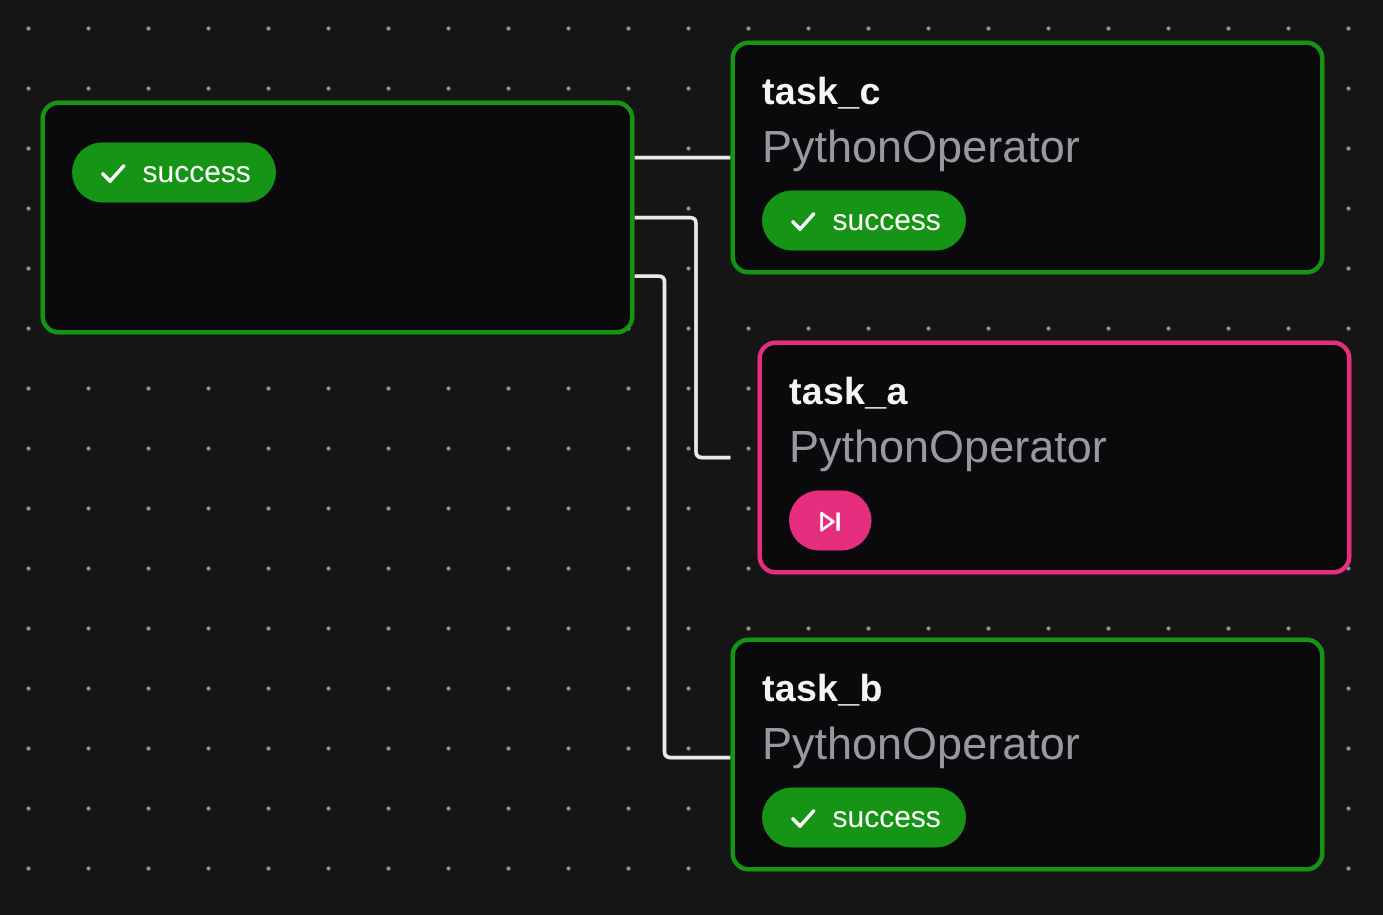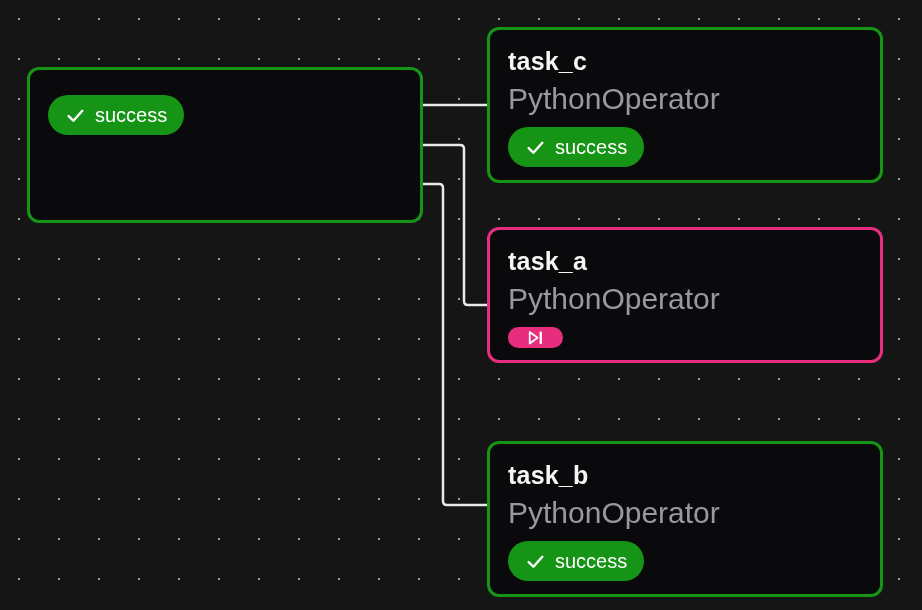--- a/index.html
+++ b/index.html
@@ -104,32 +104,32 @@
     <div class="node-title">task_c</div>
     <div class="node-operator">PythonOperator</div>
     <div class="state-badge">
       <svg width="21" height="21" viewBox="0 0 20 20">
         <polyline points="3.5,10.5 8,15 16.5,5.5" fill="none" stroke="#ffffff" stroke-width="2.3" stroke-linecap="round" stroke-linejoin="round"></polyline>
       </svg>
       <span>success</span>
     </div>
   </div>
 
-  <div class="node" style="left: 487px; top: 227px; width: 396px; height: 136px; --accent: #e72e7e; background: rgb(10, 10, 12);">
+  <div class="node" style="left: 505px; top: 227px; width: 396px; height: 156px; --accent: #e72e7e; background: rgb(10, 10, 12);">
     <div class="node-title">task_a</div>
     <div class="node-operator">PythonOperator</div>
     <div class="state-badge">
       <svg width="21" height="21" viewBox="0 0 20 20">
         <path d="M4.5,4.8 L12,10.25 L4.5,15.7 Z" fill="none" stroke="#ffffff" stroke-width="1.7" stroke-linejoin="round"></path>
         <line x1="15" y1="4.4" x2="15" y2="16.1" stroke="#ffffff" stroke-width="2.2"></line>
       </svg>
     </div>
   </div>
 
-  <div class="node" style="left: 487px; top: 441px; width: 396px; height: 156px; --accent: #169416; background: rgb(10, 10, 12);">
+  <div class="node" style="left: 487px; top: 425px; width: 396px; height: 156px; --accent: #169416; background: rgb(10, 10, 12);">
     <div class="node-title">task_b</div>
     <div class="node-operator">PythonOperator</div>
     <div class="state-badge">
       <svg width="21" height="21" viewBox="0 0 20 20">
         <polyline points="3.5,10.5 8,15 16.5,5.5" fill="none" stroke="#ffffff" stroke-width="2.3" stroke-linecap="round" stroke-linejoin="round"></polyline>
       </svg>
       <span>success</span>
     </div>
   </div>
 

